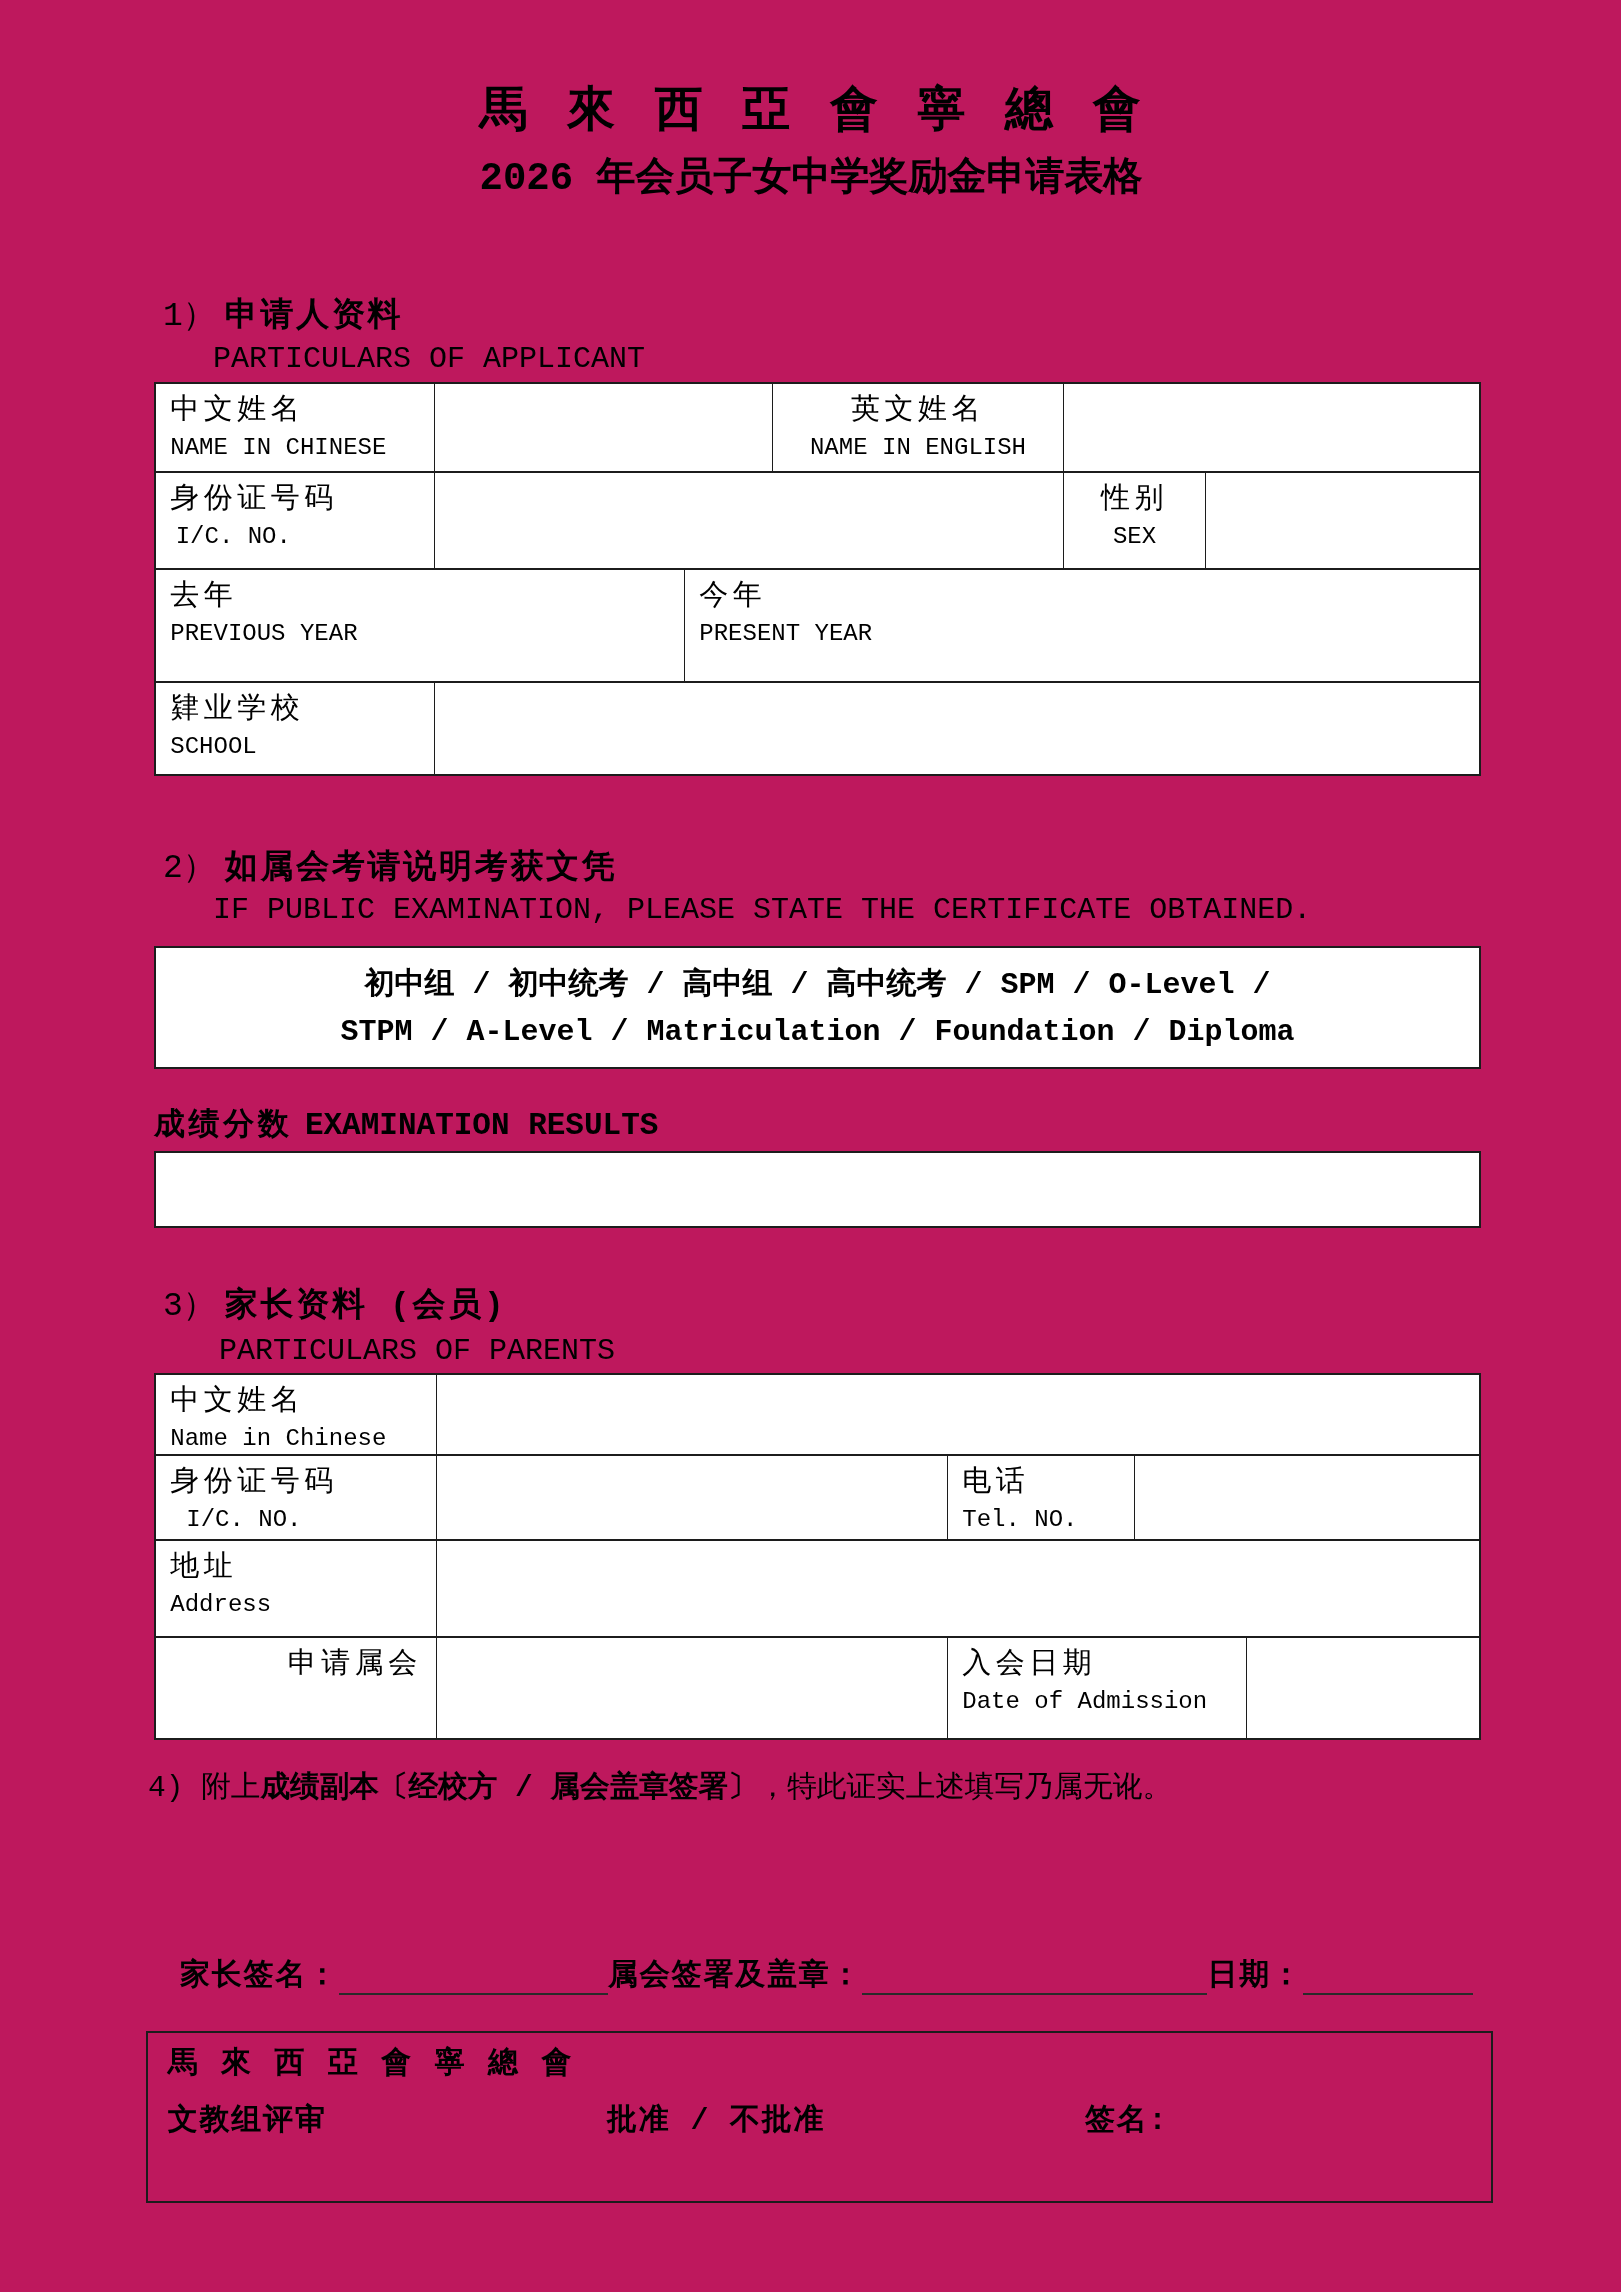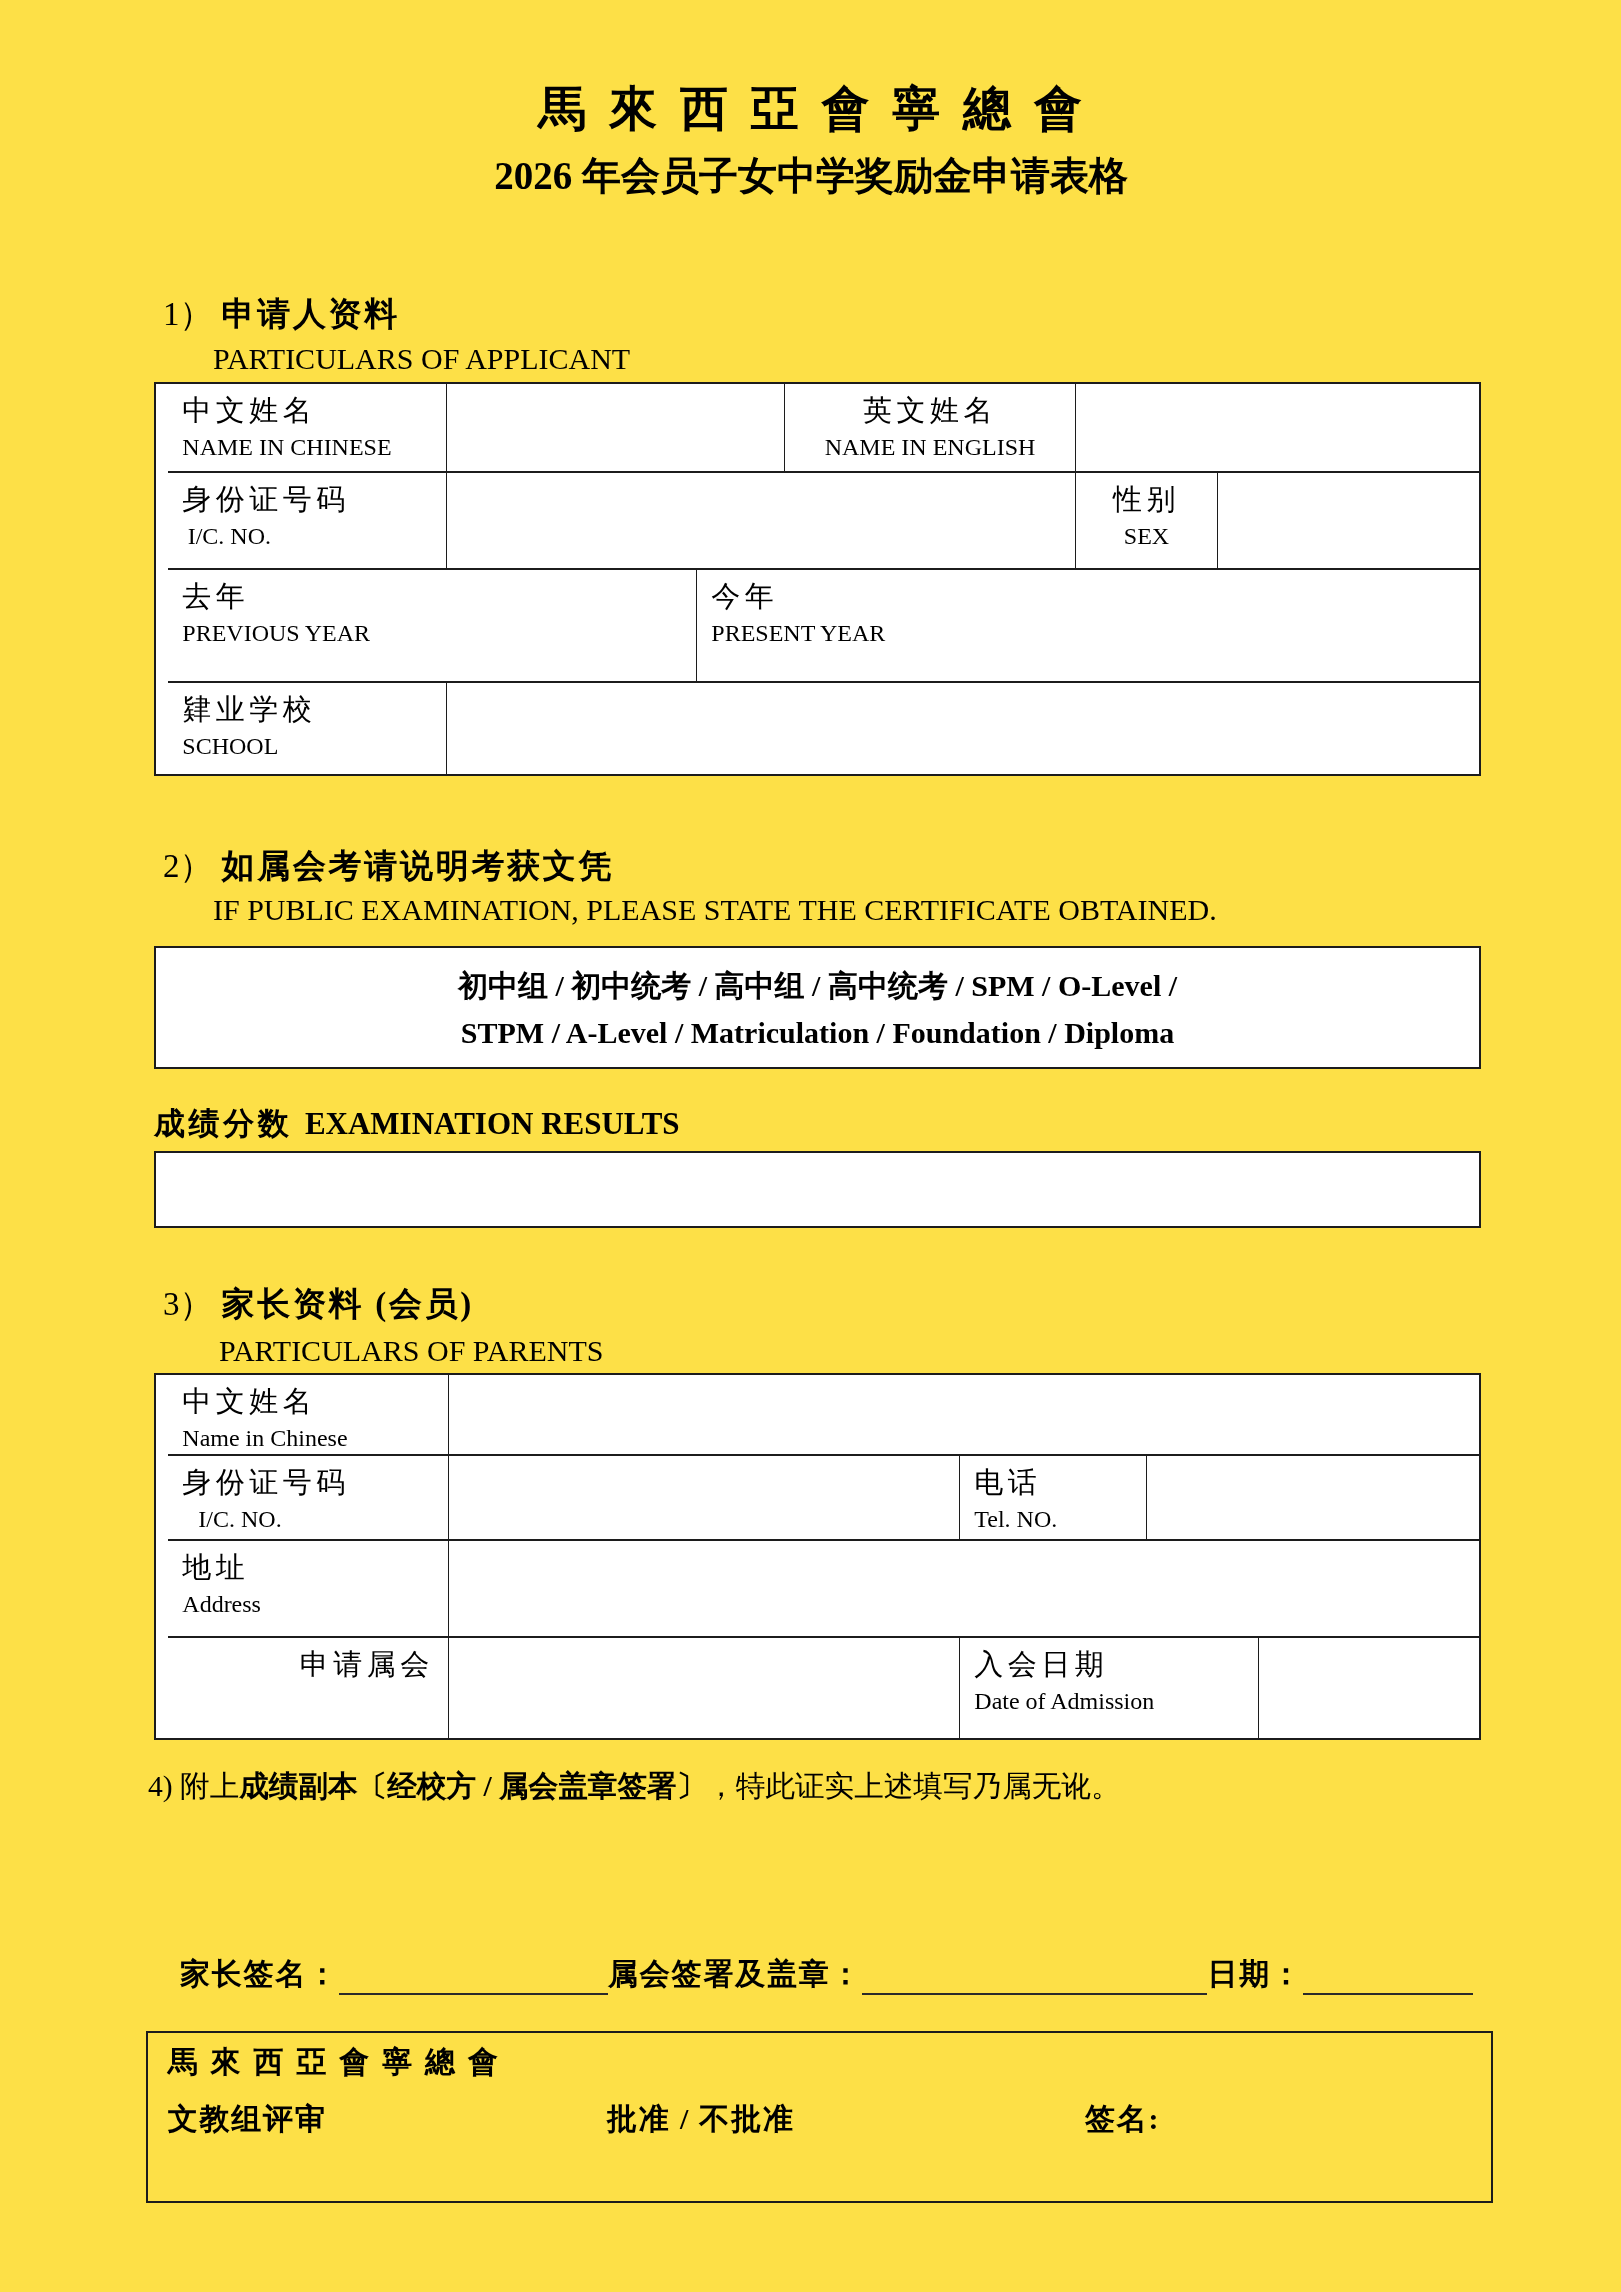--- a/index.html
+++ b/index.html
@@ -1,32 +1,32 @@
 <!DOCTYPE html>
 <html style="font-size:14.3px"><head>
 <meta charset="utf-8">
 <style>
   html,body{margin:0;padding:0;background:#e8e8e8;}
   .page{
-    position:relative;width:1622px;height:2293px;background:#fde047;
-    font-family:Liberation Serif, serif;color:#000;
+    position:relative;width:1622px;height:2293px;background:#be185d;
+    font-family:Liberation Mono, monospace;color:#000;
     margin:0 auto;overflow:hidden;
   }
   .abs{position:absolute;}
   
   .title{left:0;top:77px;width:100%;text-align:center;font-size:48px;font-weight:bold;word-spacing:7.2px;letter-spacing:1.8px;}
   .subtitle{left:0;top:149px;width:100%;text-align:center;font-size:39px;font-weight:bold;}
   
   .sec-head{font-size:33px;white-space:nowrap;}
   .sec-head .num{font-weight:normal;margin-right:9px;}
   .sec-head .zh{font-weight:bold;letter-spacing:2.7px;}
   .sec-en{font-size:30px;white-space:nowrap;}
   
   .tbl{left:154px;width:1327px;border:2.7px solid #1c1c1c;box-sizing:border-box;background:#fff;}
-  .trow{display:flex;border-top:2.7px solid #1c1c1c;box-sizing:border-box;margin-left:12px;}
+  .trow{display:flex;border-top:2.7px solid #1c1c1c;box-sizing:border-box;}
   .trow:first-child{border-top:none;}
   .tcell{box-sizing:border-box;border-left:1.8px solid #1c1c1c;padding:7.2px 14.3px;overflow:hidden;flex:none;}
   .tcell:first-child{border-left:none;}
   .tcell .lzh{display:block;font-size:29px;letter-spacing:4.5px;line-height:39px;}
   .tcell .len{display:block;font-size:24px;letter-spacing:0;line-height:35px;white-space:pre-line;}
   .tcell.center{text-align:center;}
   .grow{flex:1 1 auto;}
   
   .bigbox{left:154px;width:1327px;border:2.7px solid #1c1c1c;box-sizing:border-box;background:#fff;}
   .cert-line{display:block;text-align:center;font-size:30px;font-weight:bold;line-height:47px;}

